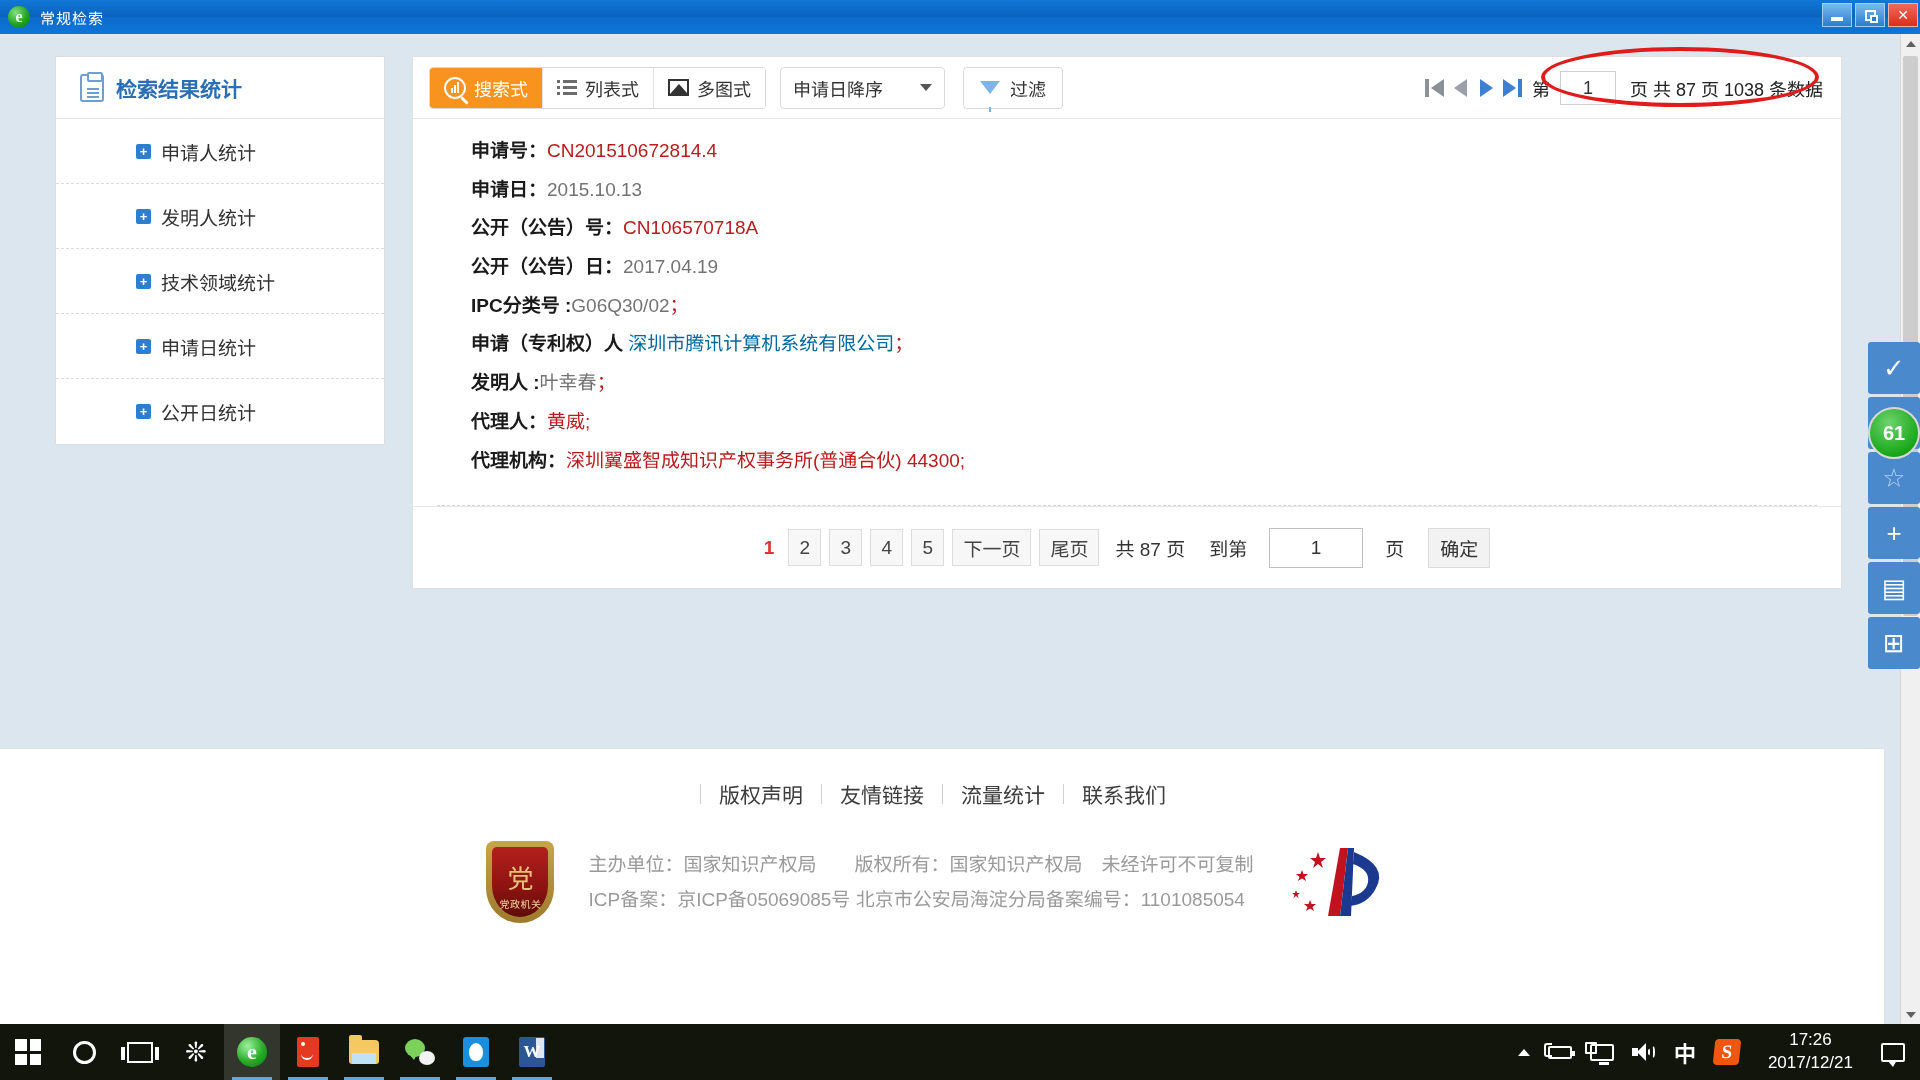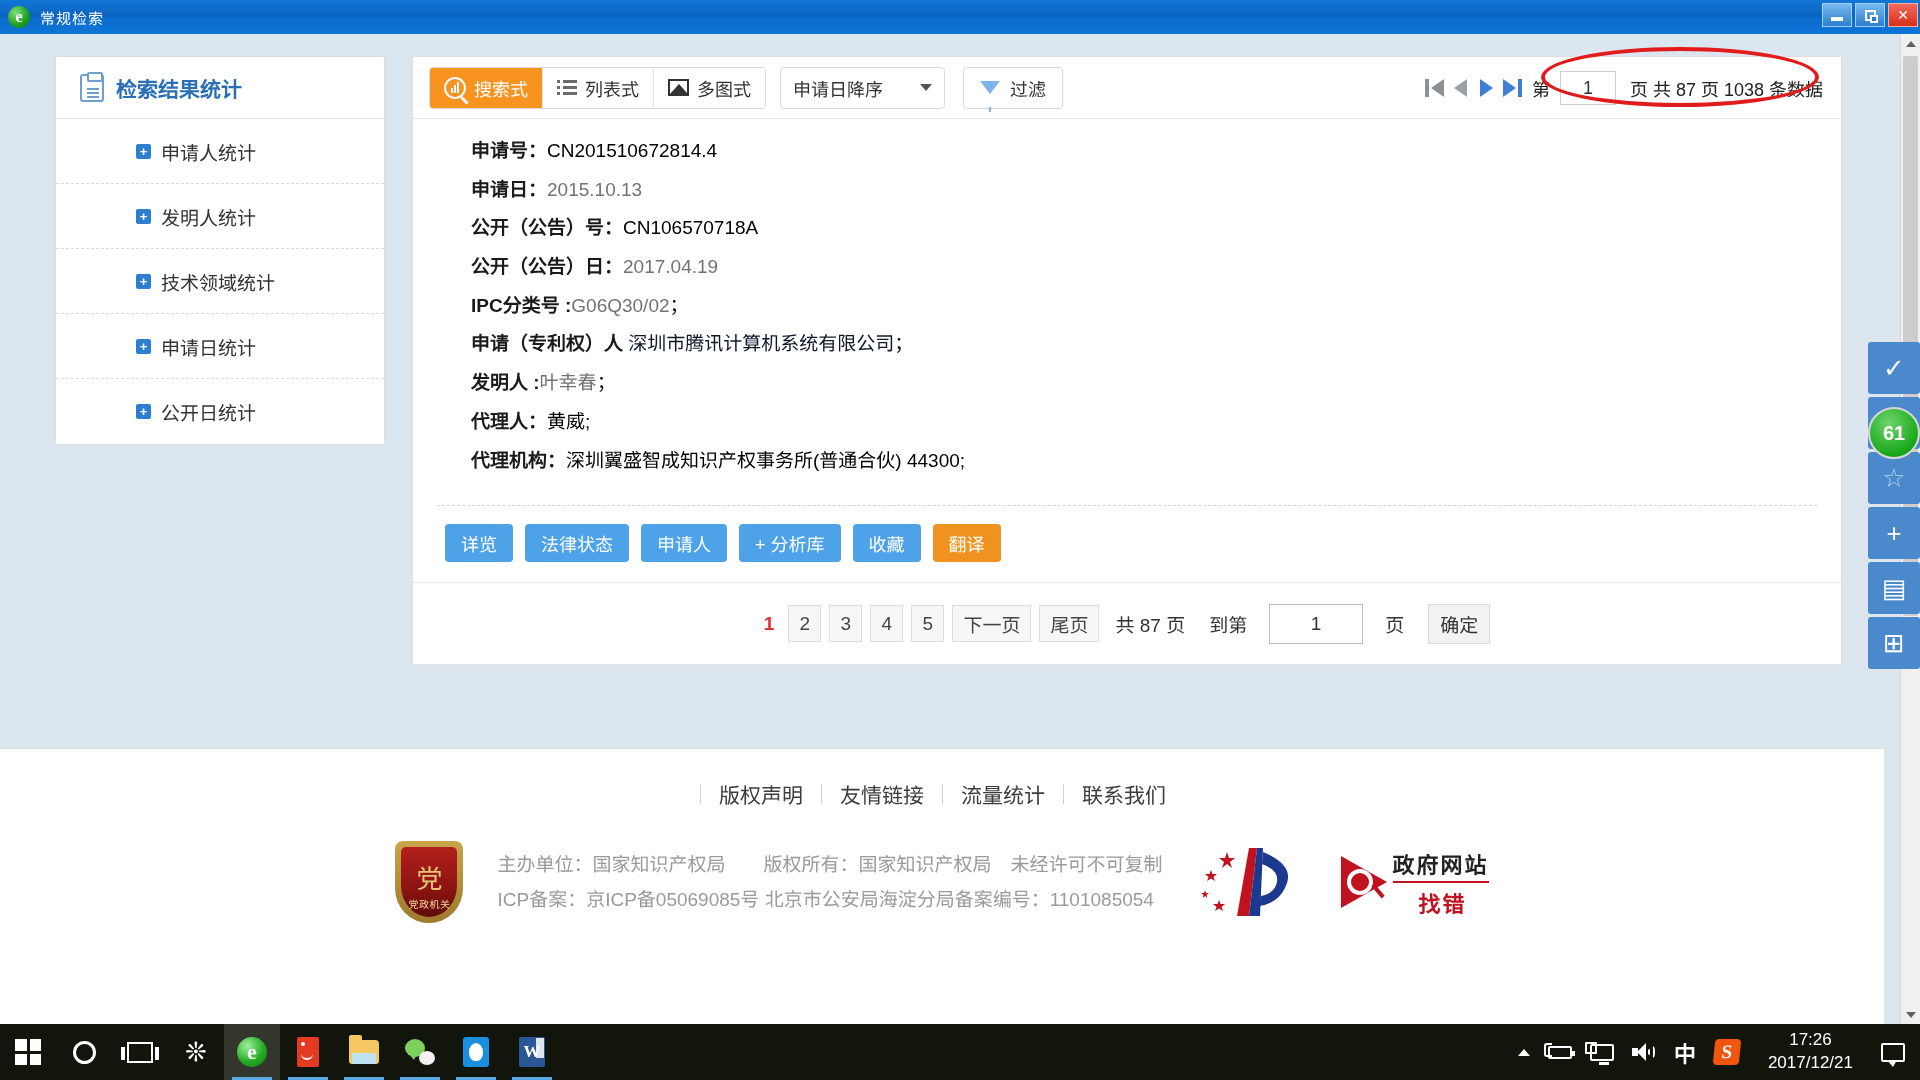--- a/index.html
+++ b/index.html
@@ -184,22 +184,22 @@
   .rec-title { font-size: 22px; font-weight: bold; color: #1a1a1a; }
   .badge {
     padding: 4px 10px; border-radius: 4px; font-size: 17px; color: #fff;
     background: #47a8ef; white-space: nowrap;
   }
   .badge.gray { background: #c9c9c9; color: #f2f2f2; }
   .rec-fields { padding-left: 34px; }
   .field { font-size: 19px; color: #222; margin-bottom: 14px; line-height: 1.3; }
   .flabel { font-weight: bold; color: #1a1a1a; }
   .fval-blue { color: #737373; }
-  .fval-red { color: #0f172a; }
-  .fval { color: #000000; }
+  .fval-red { color: #0369a1; }
+  .fval { color: #b91c1c; }
   .rec-sep { border-top: 1px dashed #d4d4d4; margin: 12px 24px 0 24px; }
   .action-row { display: flex; gap: 12px; padding: 18px 24px 20px 32px; }
   .act-btn {
     height: 38px; padding: 0 16px; border-radius: 4px; background: #4ea2e8;
     color: #fff; font-size: 18px; display: flex; align-items: center;
     justify-content: center; cursor: pointer; border: none;
     font-family: "Liberation Sans", sans-serif;
   }
   .act-btn.orange { background: #f0921f; }
 
@@ -515,28 +515,20 @@
             <span class="flabel">代理人：</span><span class="fval">黄威;</span>
           </div>
           <div class="field">
             <span class="flabel">代理机构：</span><span class="fval">深圳翼盛智成知识产权事务所(普通合伙) 44300;</span>
           </div>
         </div>
       </div>
 
       <div class="rec-sep"></div>
 
-      <div class="action-row">
-        <button class="act-btn">详览</button>
-        <button class="act-btn">法律状态</button>
-        <button class="act-btn">申请人</button>
-        <button class="act-btn">+ 分析库</button>
-        <button class="act-btn">收藏</button>
-        <button class="act-btn orange">翻译</button>
-      </div>
 
       <div class="pager-bottom">
         <span class="pgnum-active">1</span>
         <span class="pgbox">2</span>
         <span class="pgbox">3</span>
         <span class="pgbox">4</span>
         <span class="pgbox">5</span>
         <span class="pgbox">下一页</span>
         <span class="pgbox">尾页</span>
         <span class="pg-text">共 87 页</span>
@@ -574,29 +566,20 @@
           <g fill="#c1121f">
             <polygon points="30,8 32,14 38,14 33,18 35,24 30,20 25,24 27,18 22,14 28,14"></polygon>
             <polygon points="14,26 15.5,30 20,30 16.5,33 18,37 14,34.5 10,37 11.5,33 8,30 12.5,30"></polygon>
             <polygon points="8,46 9,49 12,49 9.5,51 10.5,54 8,52 5.5,54 6.5,51 4,49 7,49"></polygon>
             <polygon points="22,56 23.5,60 28,60 24.5,63 26,67 22,64.5 18,67 19.5,63 16,60 20.5,60"></polygon>
           </g>
           <polygon points="52,4 60,4 52,72 40,72" fill="#c1121f"></polygon>
           <polygon points="60,4 66,4 63,72 52,72" fill="#1b3a8f"></polygon>
           <path d="M66 8 Q100 22 88 44 Q80 60 62 62 L64 52 Q78 49 80 38 Q82 26 65 20 Z" fill="#1b3a8f"></path>
         </svg>
-        <div class="gov-logo">
-          <div class="gov-tri">
-            <div class="gov-mag"></div>
-          </div>
-          <div class="gov-words">
-            <div class="gov-t1">政府网站</div>
-            <div class="gov-t2">找错</div>
-          </div>
-        </div>
       </div>
     </div>
 
     <div class="right-rail">
       <div class="rail-btn">
           <span class="rail-glyph">✓</span>
         </div>
       <div class="rail-btn">
           <span class="rail-glyph">☰</span>
         </div>

